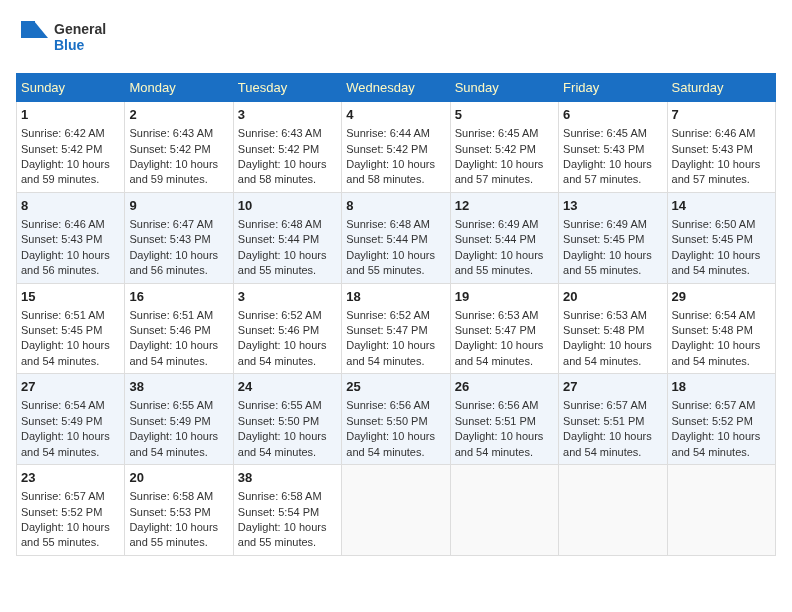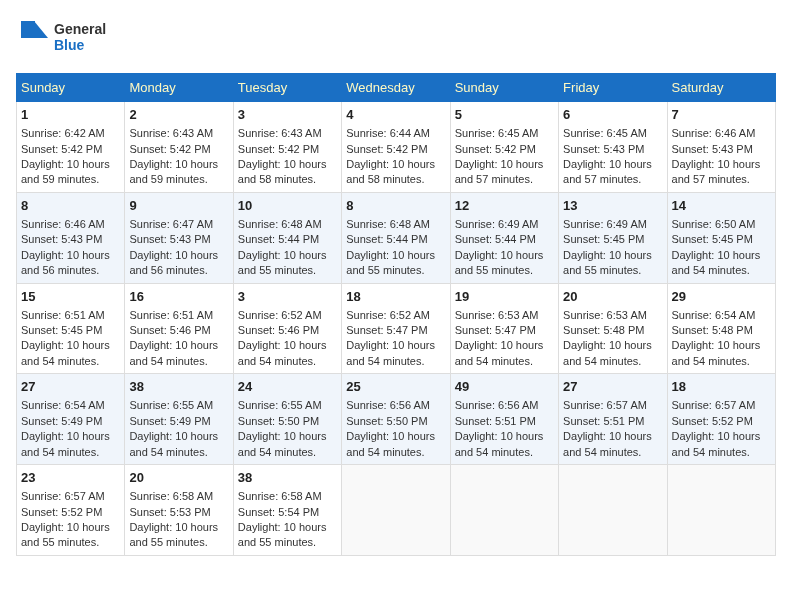--- a/index.html
+++ b/index.html
@@ -205,21 +205,21 @@
         </td>
         <td>
           <span class="day-num">24</span>
           <div class="day-info">Sunrise: 6:55 AM<br>Sunset: 5:50 PM<br>Daylight: 10 hours and 54 minutes.</div>
         </td>
         <td>
           <span class="day-num">25</span>
           <div class="day-info">Sunrise: 6:56 AM<br>Sunset: 5:50 PM<br>Daylight: 10 hours and 54 minutes.</div>
         </td>
         <td>
-          <span class="day-num">49</span>
+          <span class="day-num">26</span>
           <div class="day-info">Sunrise: 6:56 AM<br>Sunset: 5:51 PM<br>Daylight: 10 hours and 54 minutes.</div>
         </td>
         <td>
           <span class="day-num">27</span>
           <div class="day-info">Sunrise: 6:57 AM<br>Sunset: 5:51 PM<br>Daylight: 10 hours and 54 minutes.</div>
         </td>
         <td>
           <span class="day-num">18</span>
           <div class="day-info">Sunrise: 6:57 AM<br>Sunset: 5:52 PM<br>Daylight: 10 hours and 54 minutes.</div>
         </td>

